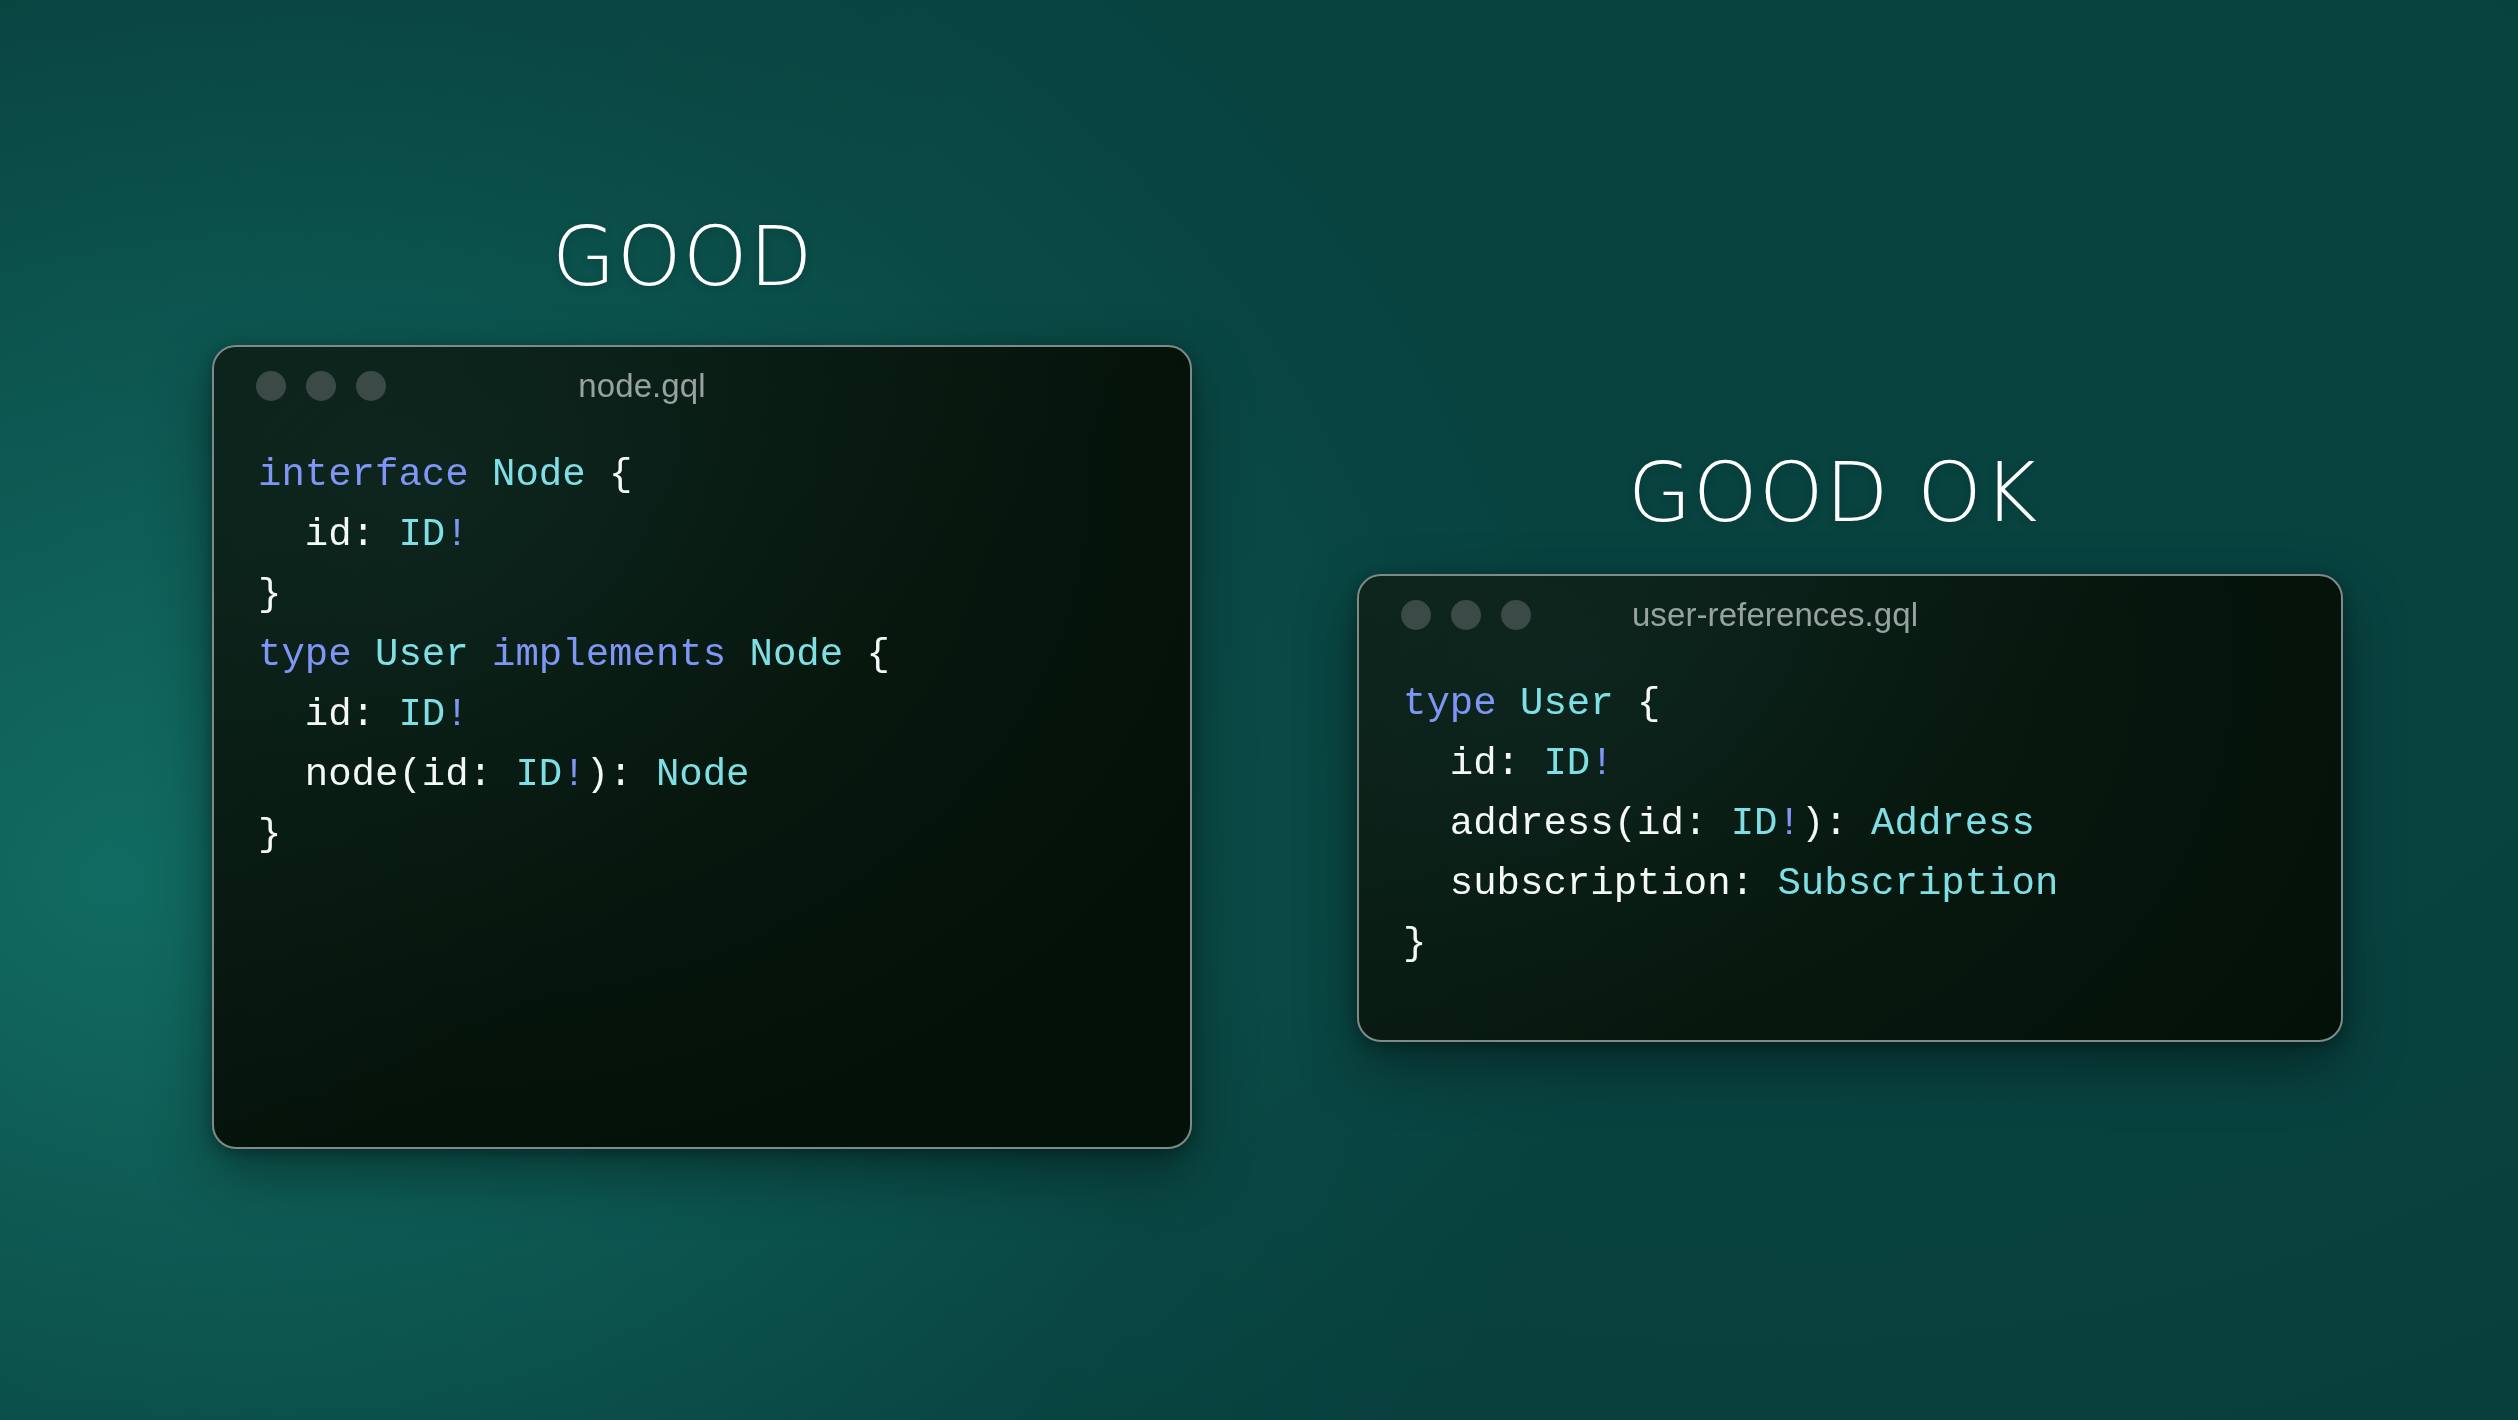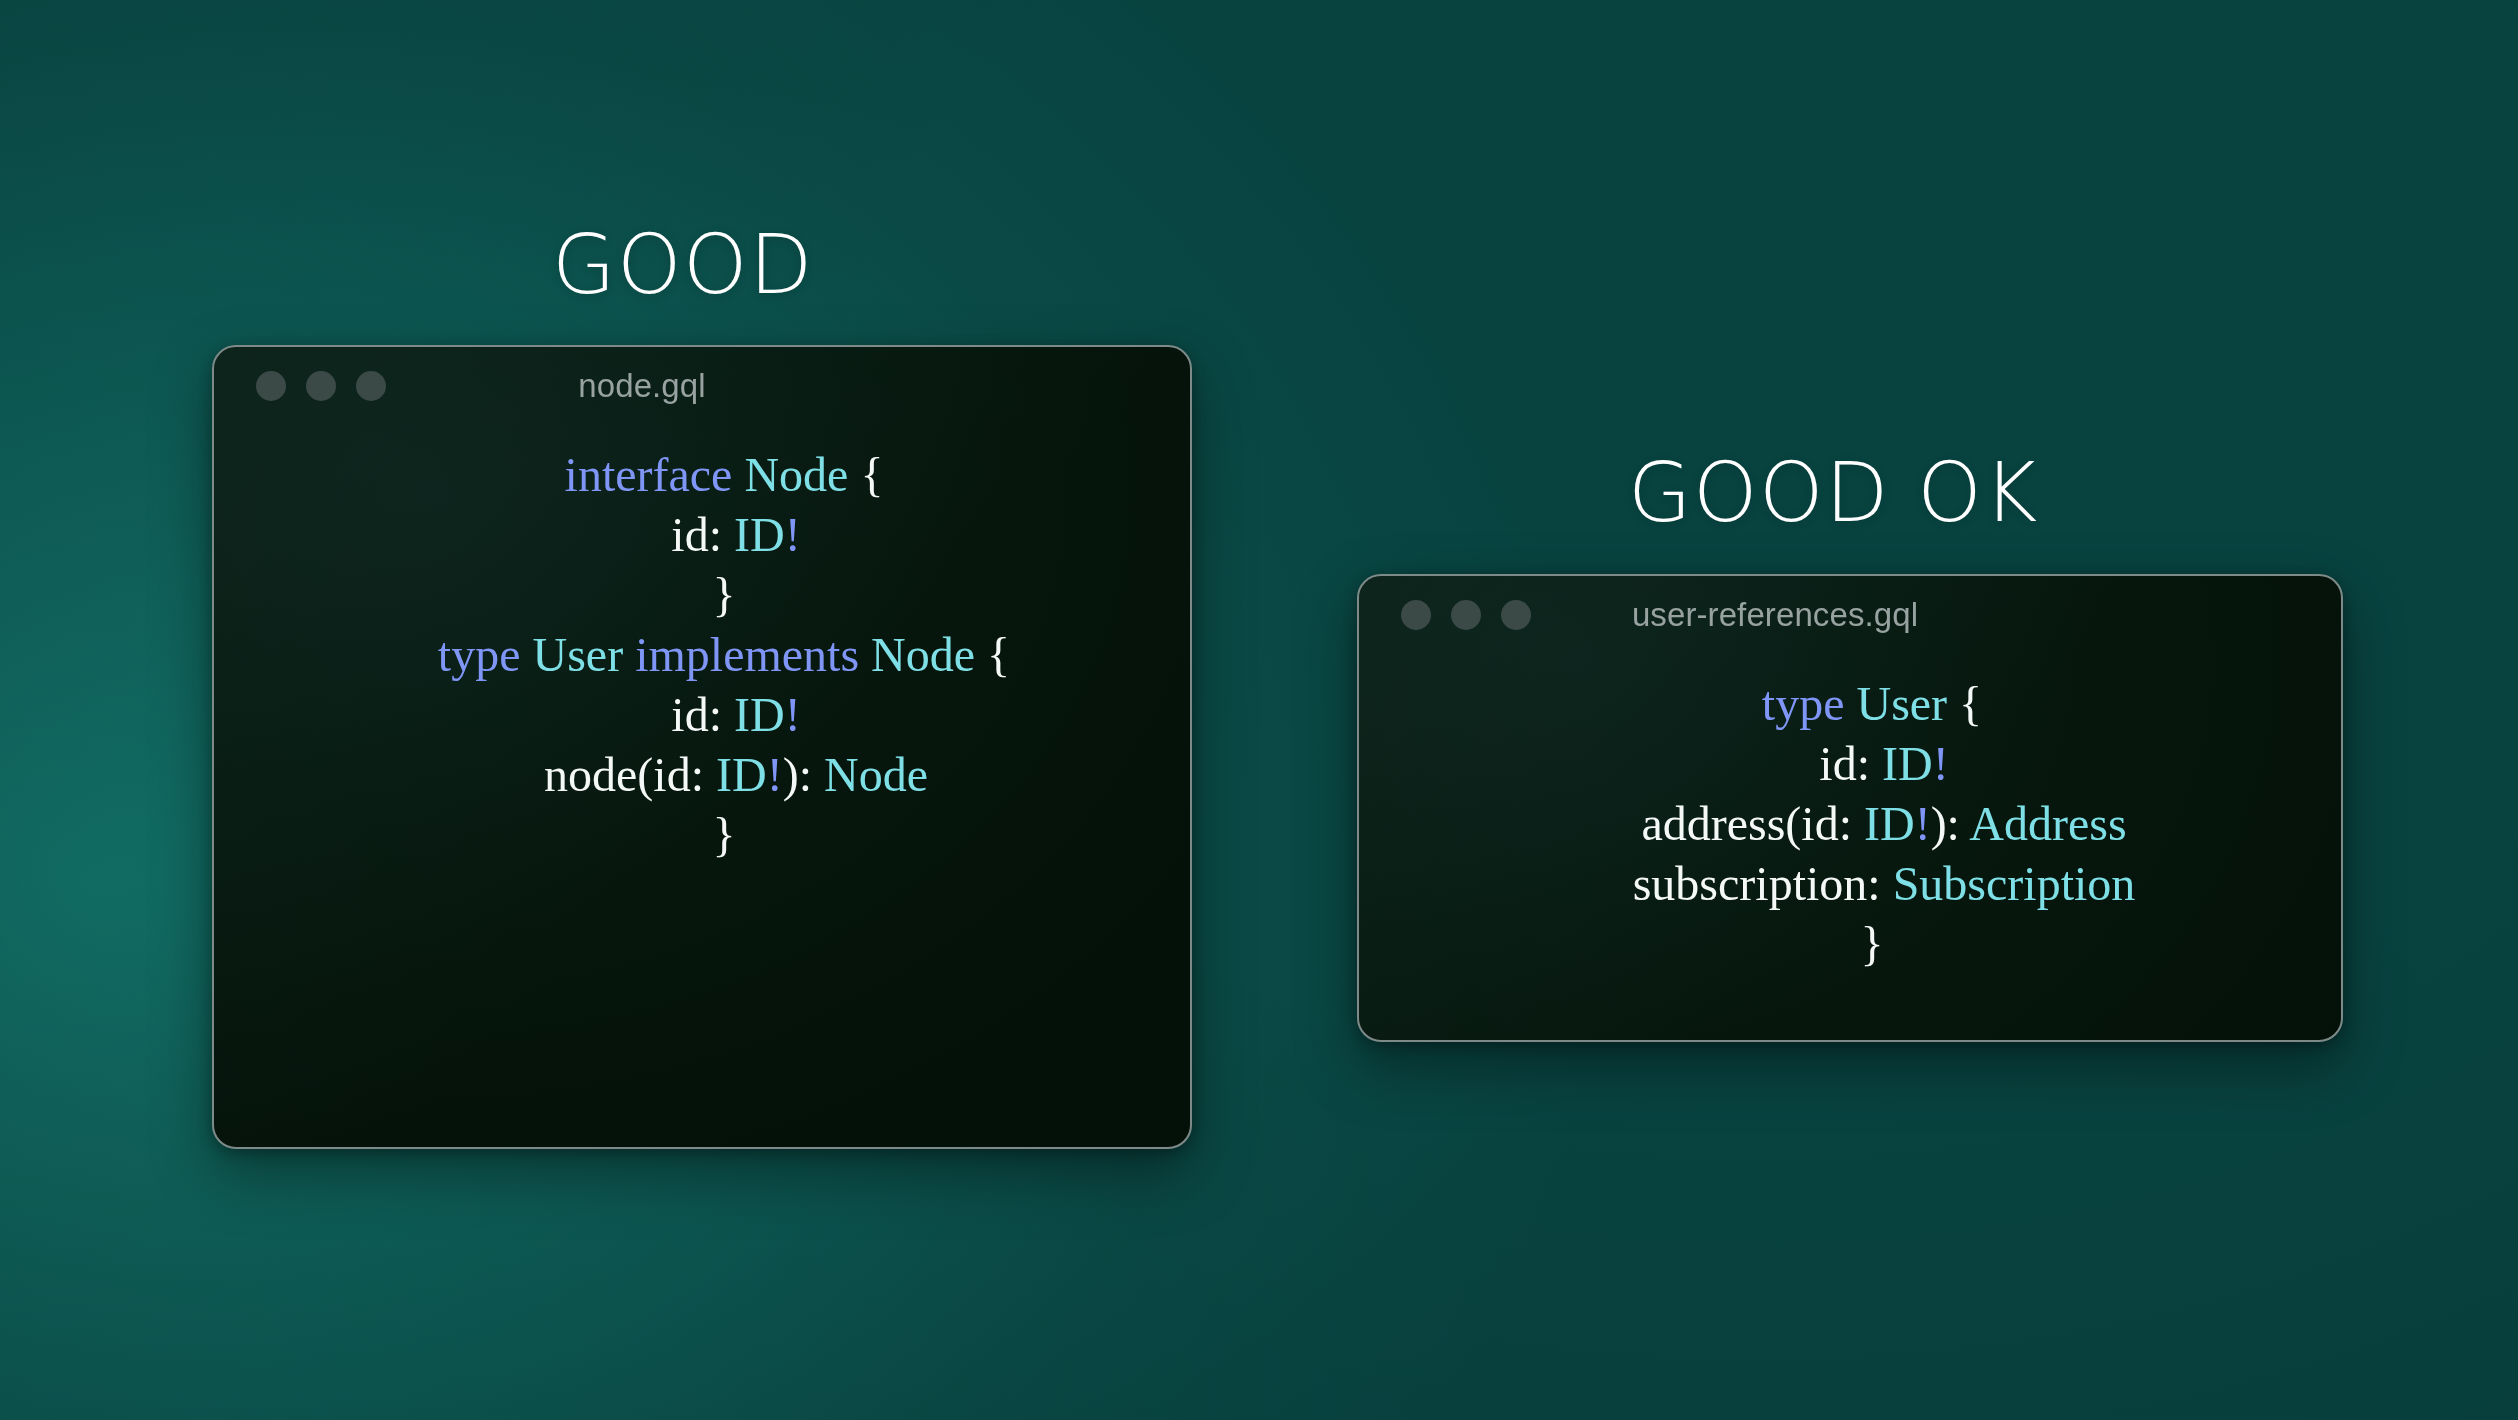--- a/index.html
+++ b/index.html
@@ -76,27 +76,26 @@
     font-family: "Liberation Sans", sans-serif;
     letter-spacing: 0.1px;
     pointer-events: none;
   }
   
   .filename.shift-left { padding-right: 120px; }
   .filename.shift-left-2 { padding-right: 150px; }
 
   .code {
     position: relative;
-    font-family: Liberation Serif, serif;
-    font-size: 48px;
+    font-family: Liberation Mono, monospace;
+    font-size: 39px;
     line-height: 60px;
     white-space: pre;
     color: #f4f8f7;
     padding: 20px 0 0 44px;
-    text-align: center;
   }
   .code .line { display: block; height: 60px; }
 
   .kw  { color: #7f96f7; }      
   .typ { color: #7ee0e6; }      
   .pl  { color: #f4f8f7; }      
   .bang{ color: #7f96f7; }      
 
   
   .heading {
@@ -113,21 +112,21 @@
 
   
   #window-good {
     left: 212px;
     top: 345px;
     width: 980px;
     height: 804px;
   }
   #heading-good {
     left: 552px;
-    top: 224px;
+    top: 216px;
   }
   #window-also-ok {
     left: 1357px;
     top: 574px;
     width: 986px;
     height: 468px;
   }
   #heading-also-ok {
     left: 1628px;
     top: 452px;

